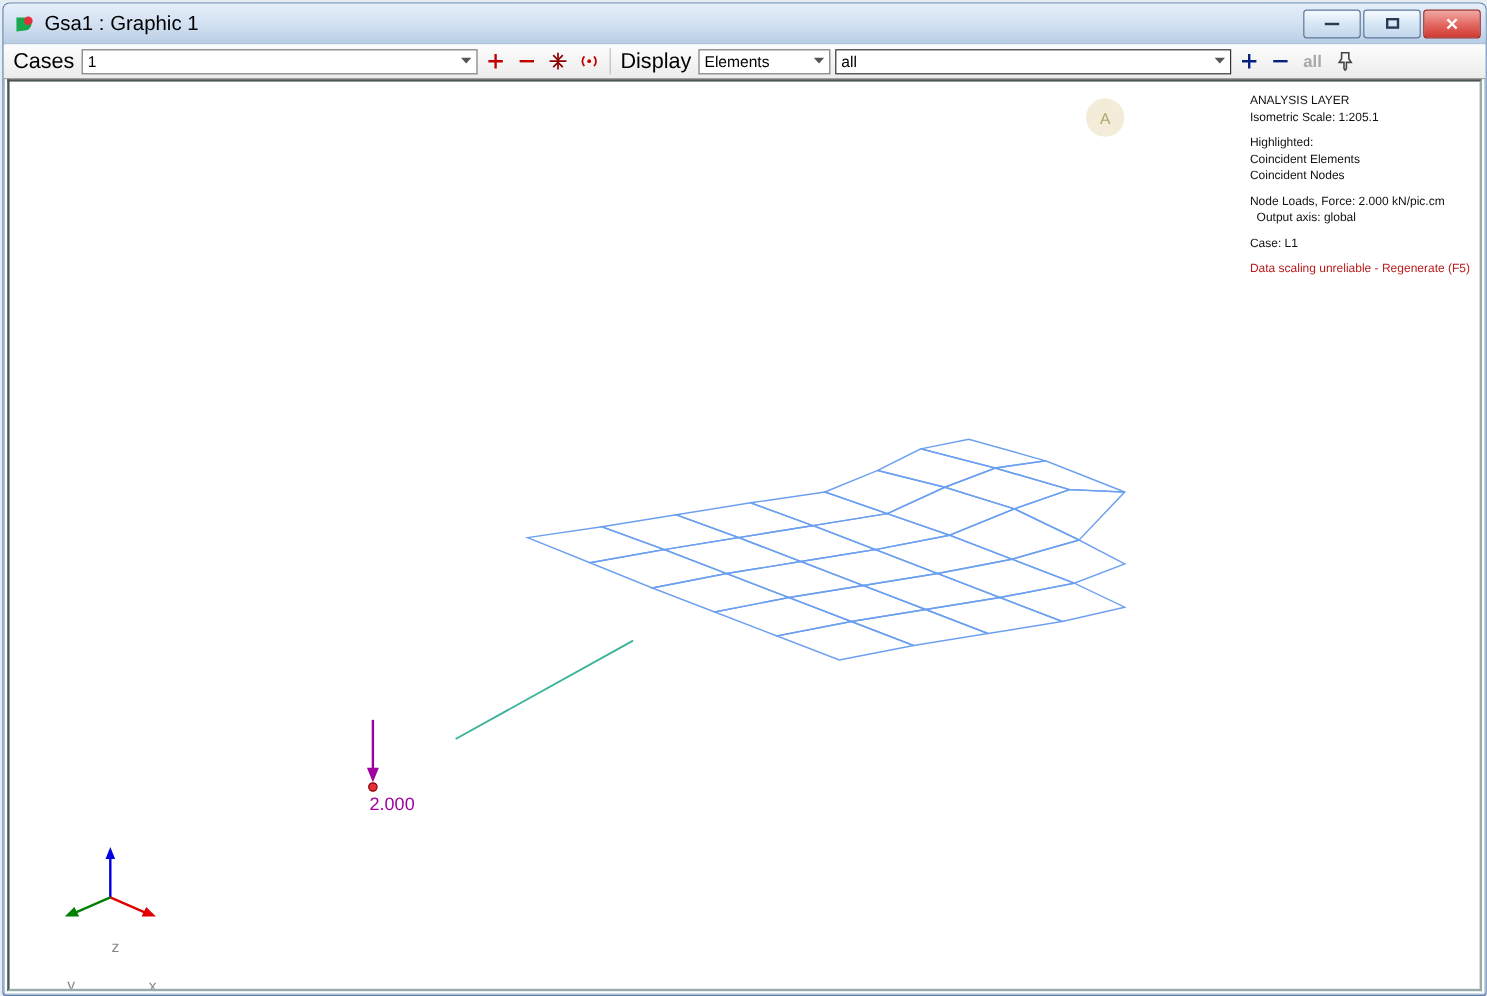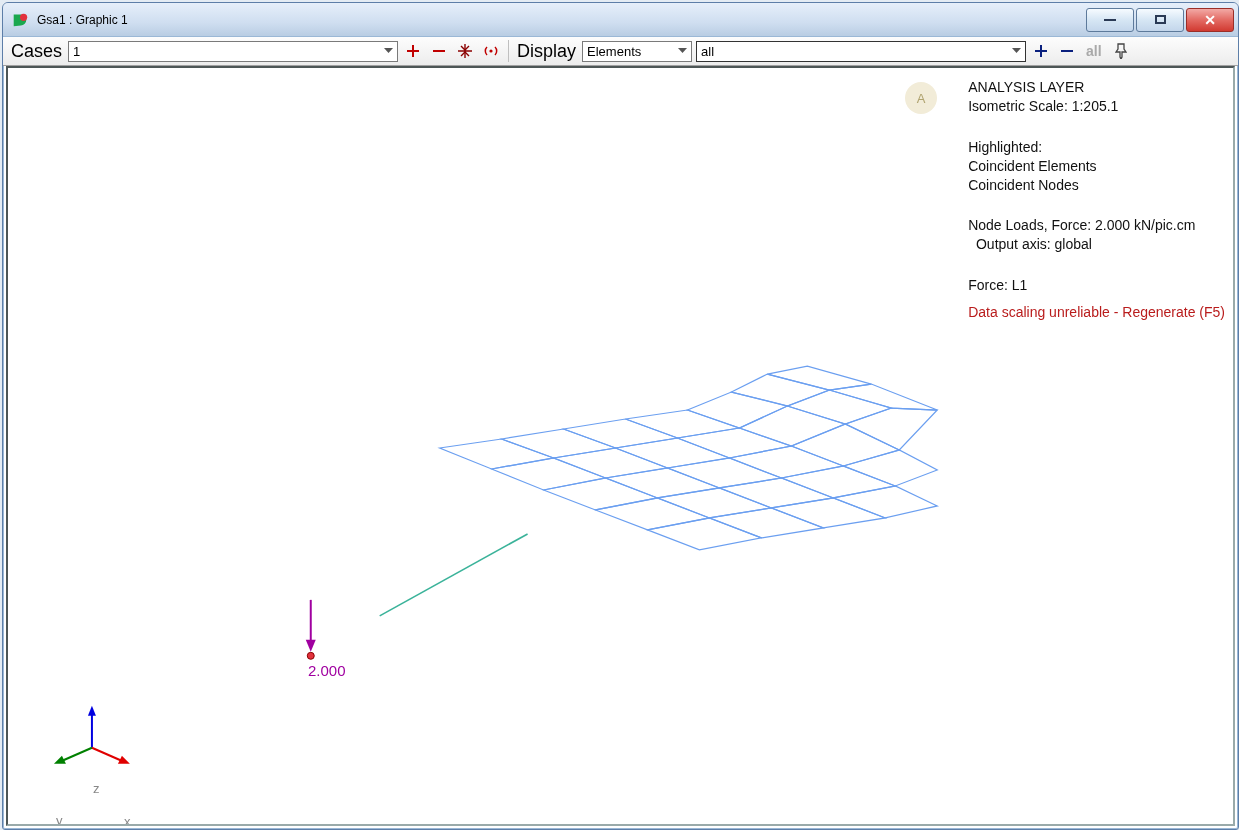--- a/index.html
+++ b/index.html
@@ -32,21 +32,21 @@
     overflow:hidden;
   }
   .titlebar{
     height:33px;
     background:linear-gradient(to bottom,#e6effa,#cfdef0 60%,#b9cde3);
     border-bottom:1px solid #9bb8d6;
     display:flex;align-items:center;
     padding:0 4px 0 8px;
   }
   .titlebar .app-icon{width:18px;height:18px;margin-right:8px;flex:0 0 auto;}
-  .titlebar .title{color:var(--title-text);font-size:12px;}
+  .titlebar .title{color:var(--title-text);font-size:17px;}
   .titlebar .spacer{flex:1}
   .winbtn{width:46px;height:22px;margin-left:2px;border:1px solid #5d7a9b;border-radius:3px;
     background:linear-gradient(to bottom,#f6fbff,#d6e6f4 50%,#c3d6eb);
     display:flex;align-items:center;justify-content:center;position:relative;}
   .winbtn.close{background:linear-gradient(to bottom,#f2a9a5,#e36a63 50%,#d13a31);border-color:#9a2e27;}
   .winbtn.close .x{color:#fff;font-weight:bold;font-size:14px;}
   .winbtn .dash{width:12px;height:2px;background:#2a3a55;}
   .winbtn .sq{width:11px;height:9px;border:2px solid #2a3a55;box-sizing:border-box;}
 
   .toolbar{
@@ -68,24 +68,24 @@
   .tbtn svg{display:block}
   .sep{width:1px;height:22px;background:#bfbfbf;margin:0 2px;}
   .all{color:#a9a9a9;font-size:14px;font-weight:600;padding:0 4px;}
   .inputbox{height:21px;border:1px solid #333;background:#fff;display:flex;align-items:center;box-sizing:border-box;}
   .inputbox .val{flex:1;padding:0 4px;font-size:13px;color:#000;}
   .inputbox.long{width:330px;}
 
   .viewport{flex:1;border:2px inset #9aa;margin:0 3px 3px 3px;background:#fff;position:relative;overflow:hidden;}
 
   .info{
-    position:absolute;top:10px;right:8px;font-size:14px;line-height:1.35;color:#111;text-align:left;
+    position:absolute;top:10px;right:8px;font-size:10px;line-height:1.35;color:#111;text-align:left;
   }
   .info .title{font-weight:400;}
-  .info .sect{margin-top:22px;}
+  .info .sect{margin-top:8px;}
   .info .link{color:#b91c1c;margin-top:8px;}
   .badge{
     position:absolute;top:14px;right:296px;width:32px;height:32px;border-radius:50%;
     background:#f2ecd8;display:flex;align-items:center;justify-content:center;
     font-size:13px;color:#b0a36f;
   }
 
   .load-label{position:absolute;left:300px;top:594px;color:#a000a0;font-size:15px;}
   .axis-lbl{position:absolute;font-size:13px;color:#888;}
   .axis-x{left:116px;top:746px;}
@@ -266,18 +266,18 @@
     <div class="badge">A</div>
 
     <div class="info">
       <div class="title">ANALYSIS LAYER</div>
       <div>Isometric Scale: 1:205.1</div>
       <div class="sect">Highlighted:</div>
       <div>Coincident Elements</div>
       <div>Coincident Nodes</div>
       <div class="sect">Node Loads, Force: 2.000 kN/pic.cm</div>
       <div>&nbsp;&nbsp;Output axis: global</div>
-      <div class="sect">Force: L1</div>
+      <div class="sect">Case: L1</div>
       <div class="link">Data scaling unreliable - Regenerate (F5)</div>
     </div>
   </div>
 
 </div>
 
 </body></html>

